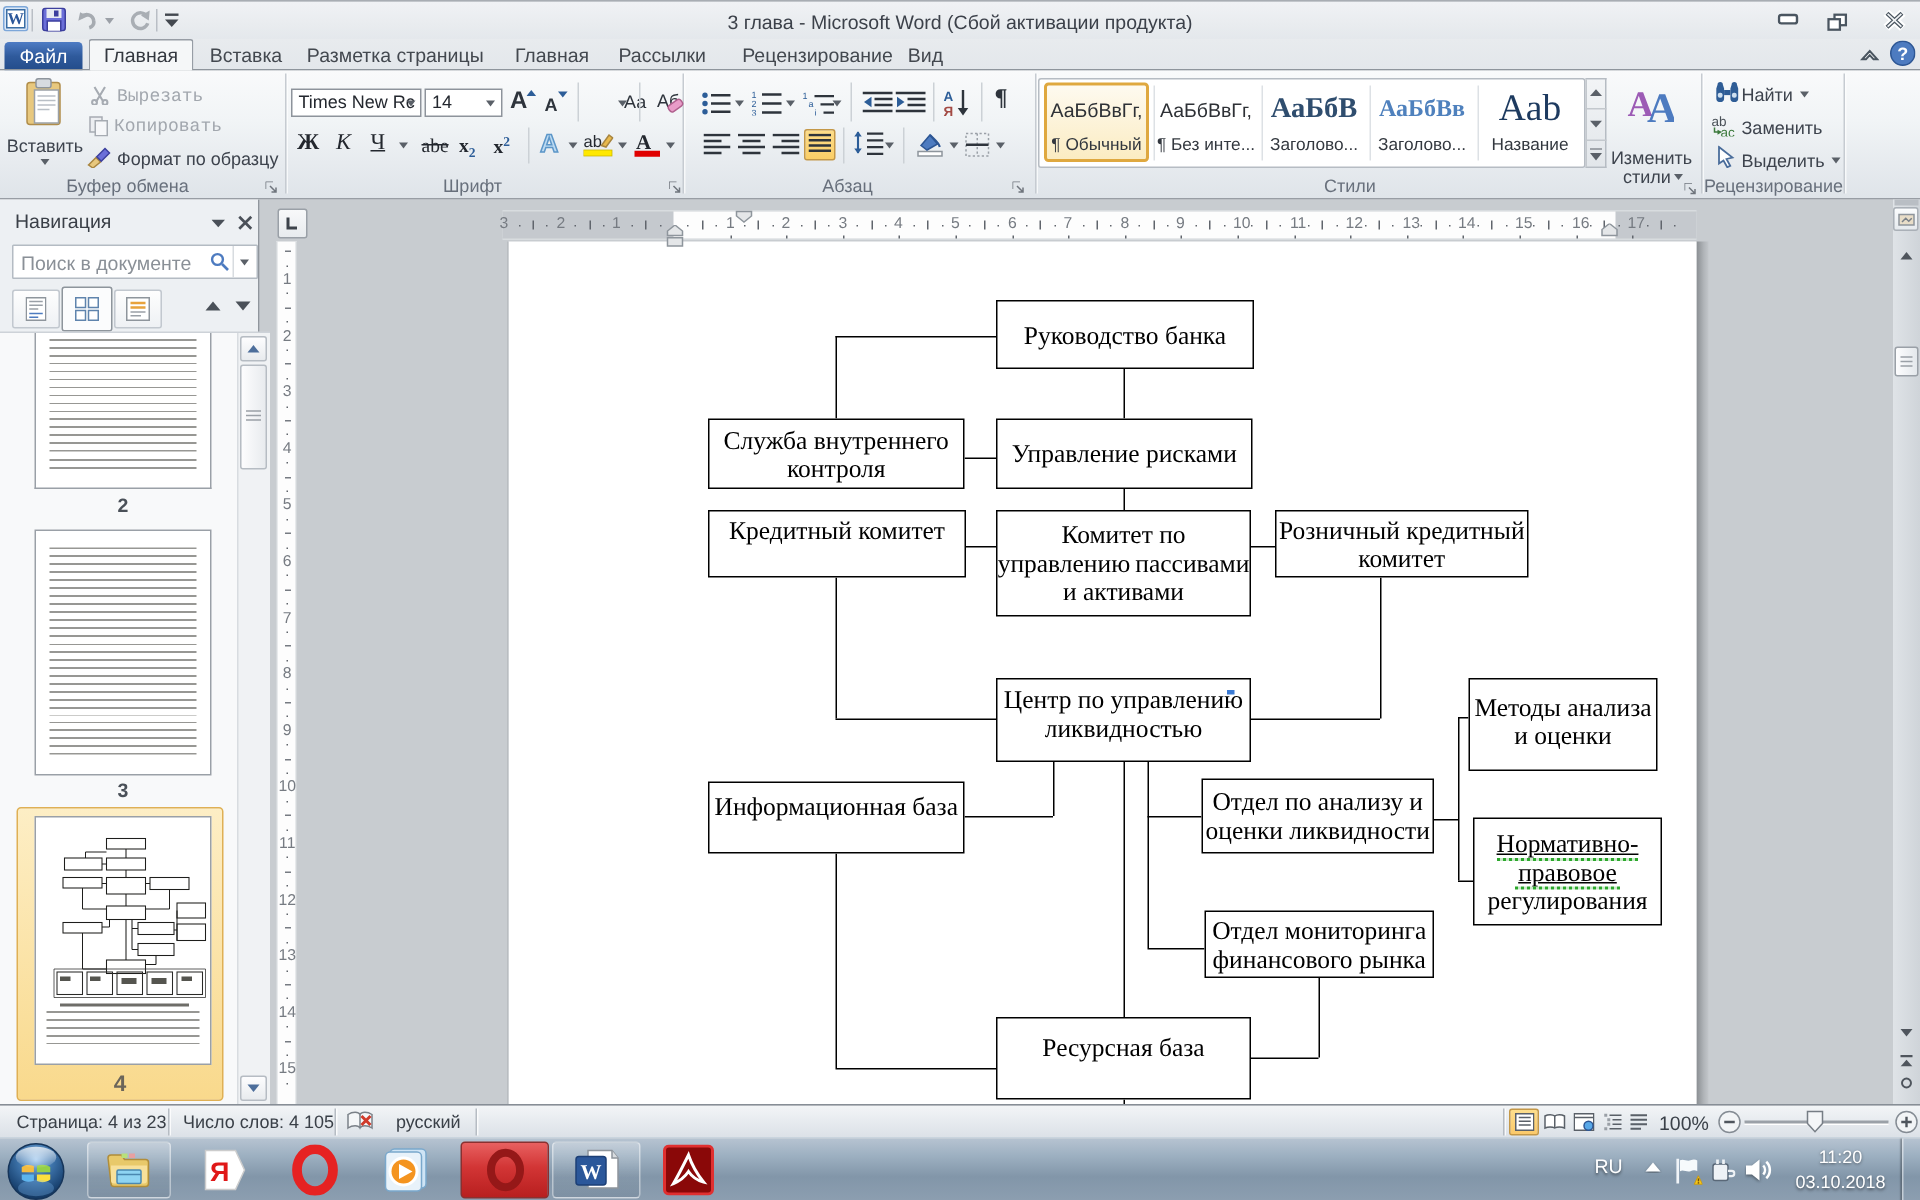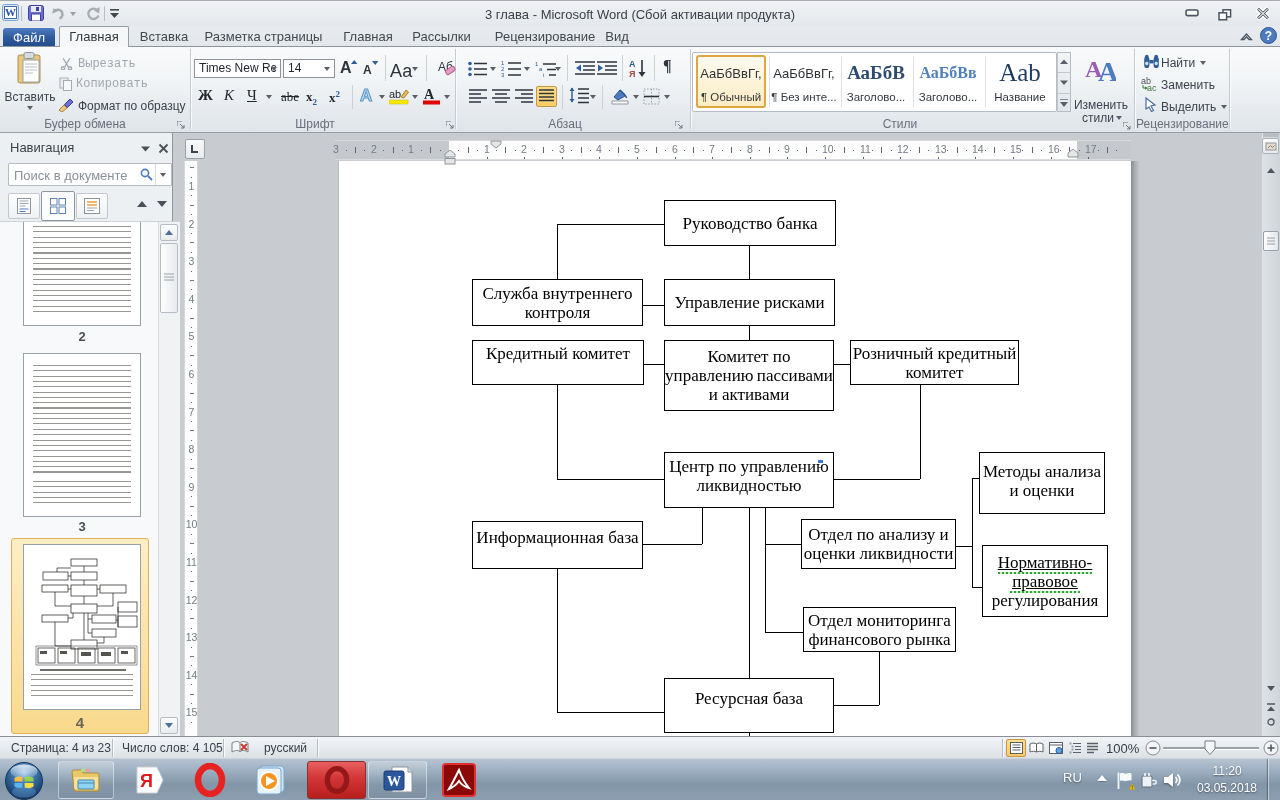--- a/index.html
+++ b/index.html
@@ -150,21 +150,21 @@
 <div class="abs" style="left:340px;top:12px;font-size:16px;font-weight:bold;color:#2e343c">А</div>
 <svg class="abs" style="left:351px;top:12px" width="7" height="6">
         <path d="M0 5 L3.2 1 L6.4 5 Z" fill="#2c5d98"></path>
       </svg>
 <div class="abs" style="left:363px;top:16px;font-size:12px;font-weight:bold;color:#2e343c">А</div>
 <svg class="abs" style="left:372px;top:13px" width="7" height="6">
         <path d="M0 1 L6.4 1 L3.2 5 Z" fill="#2c5d98"></path>
       </svg>
 <div class="abs" style="left:245px;top:2px;width:1px;height:0px;"></div>
 <div class="abs" style="left:385px;top:8px;width:1px;height:26px;background:#ccd1d6"></div>
-<div class="abs" style="left:390px;top:14px;font-size:18px;color:#2e343c">Аа</div>
+<div class="abs" style="left:416px;top:14px;font-size:12px;color:#2e343c">Аа</div>
 <div class="dd" style="left:412px;top:20px"></div>
 <div class="abs" style="left:426px;top:8px;width:1px;height:26px;background:#ccd1d6"></div>
 <svg class="abs" style="left:437px;top:12px" width="19" height="18" viewBox="0 0 19 18">
 <text x="1" y="12" font-size="12" fill="#2e343c">Аб</text>
 <rect x="8" y="9" width="10" height="5" rx="2" transform="rotate(-35 13 11)" fill="#e89cc8" stroke="#b0608e"></rect>
       </svg>
 <div class="abs" style="left:198px;top:40px;font-size:15px;font-weight:bold;color:#23272e;font-family:'Liberation Serif'">Ж</div>
 <div class="abs" style="left:224px;top:40px;font-size:15px;font-style:italic;color:#23272e;font-family:'Liberation Serif'">К</div>
 <div class="abs" style="left:247px;top:40px;font-size:15px;color:#23272e;font-family:'Liberation Serif';text-decoration:underline">Ч</div>
 <div class="dd" style="left:266px;top:48px"></div>
@@ -876,15 +876,15 @@
 <svg class="abs" style="left:1139px;top:12px" width="18" height="18" viewBox="0 0 18 18">
 <rect x="3" y="5" width="10" height="11" rx="1.5" fill="#eef2f6" stroke="#5a6878"></rect>
 <path d="M6 5 V2 M10 5 V2" stroke="#eef2f6" stroke-width="1.8"></path>
 <path d="M13 9.5 h2.5 a1.8 1.8 0 0 1 0 3.6 h-2" fill="none" stroke="#eef2f6" stroke-width="1.5"></path>
       </svg>
 <svg class="abs" style="left:1163px;top:12px" width="19" height="18" viewBox="0 0 19 18">
 <path d="M1 6 H5 L10 2 V16 L5 12 H1 Z" fill="#fff" style="filter:drop-shadow(0 1px 1px rgba(0,0,0,0.4))"></path>
 <path d="M12.5 6 A4.5 4.5 0 0 1 12.5 12 M14.5 3.5 A7.5 7.5 0 0 1 14.5 14.5" fill="none" stroke="#fff" stroke-width="1.7"></path>
       </svg>
 <div class="abs" style="left:1199px;top:5px;width:56px;text-align:center;font-size:12px;color:#fff;text-shadow:0 1px 2px rgba(0,0,0,0.5)">11:20</div>
-<div class="abs" style="left:1191px;top:22px;width:72px;text-align:center;font-size:12px;color:#fff;text-shadow:0 1px 2px rgba(0,0,0,0.5)">03.05.2018</div>
+<div class="abs" style="left:1191px;top:22px;width:72px;text-align:center;font-size:12px;color:#fff;text-shadow:0 1px 2px rgba(0,0,0,0.5)">03.10.2018</div>
 <div class="abs" style="left:1268px;top:0px;width:1px;height:42px;background:rgba(255,255,255,0.5);box-shadow:-1px 0 1px rgba(0,0,0,0.4)"></div>
 </div>
 </div>
 </body></html>

